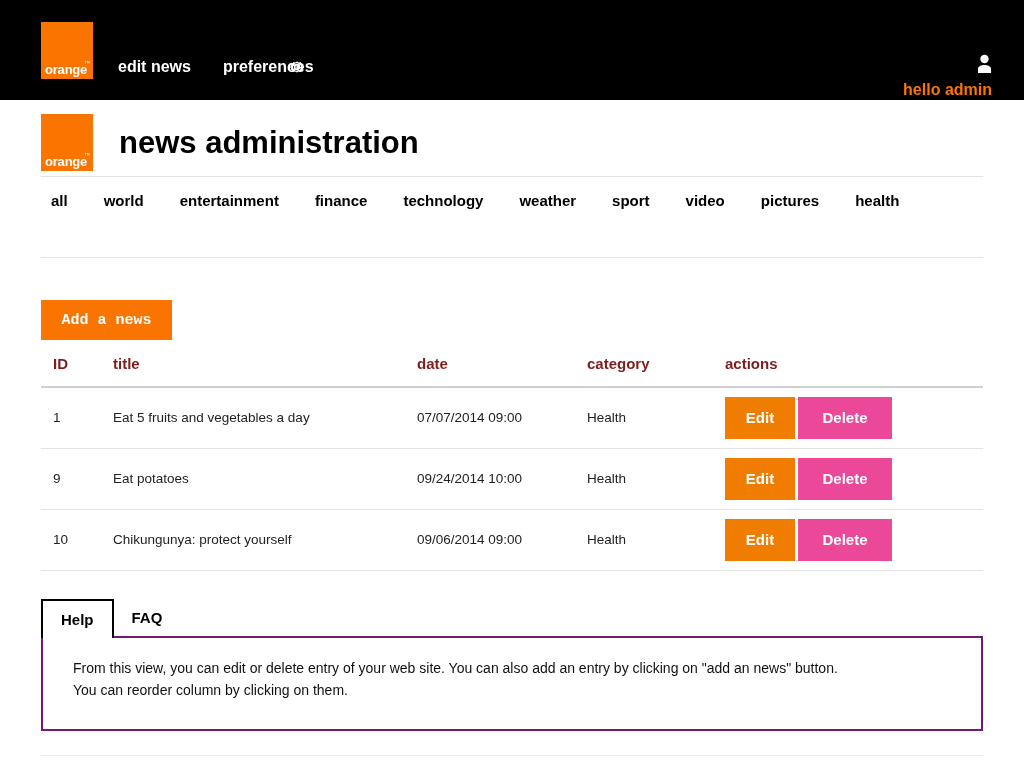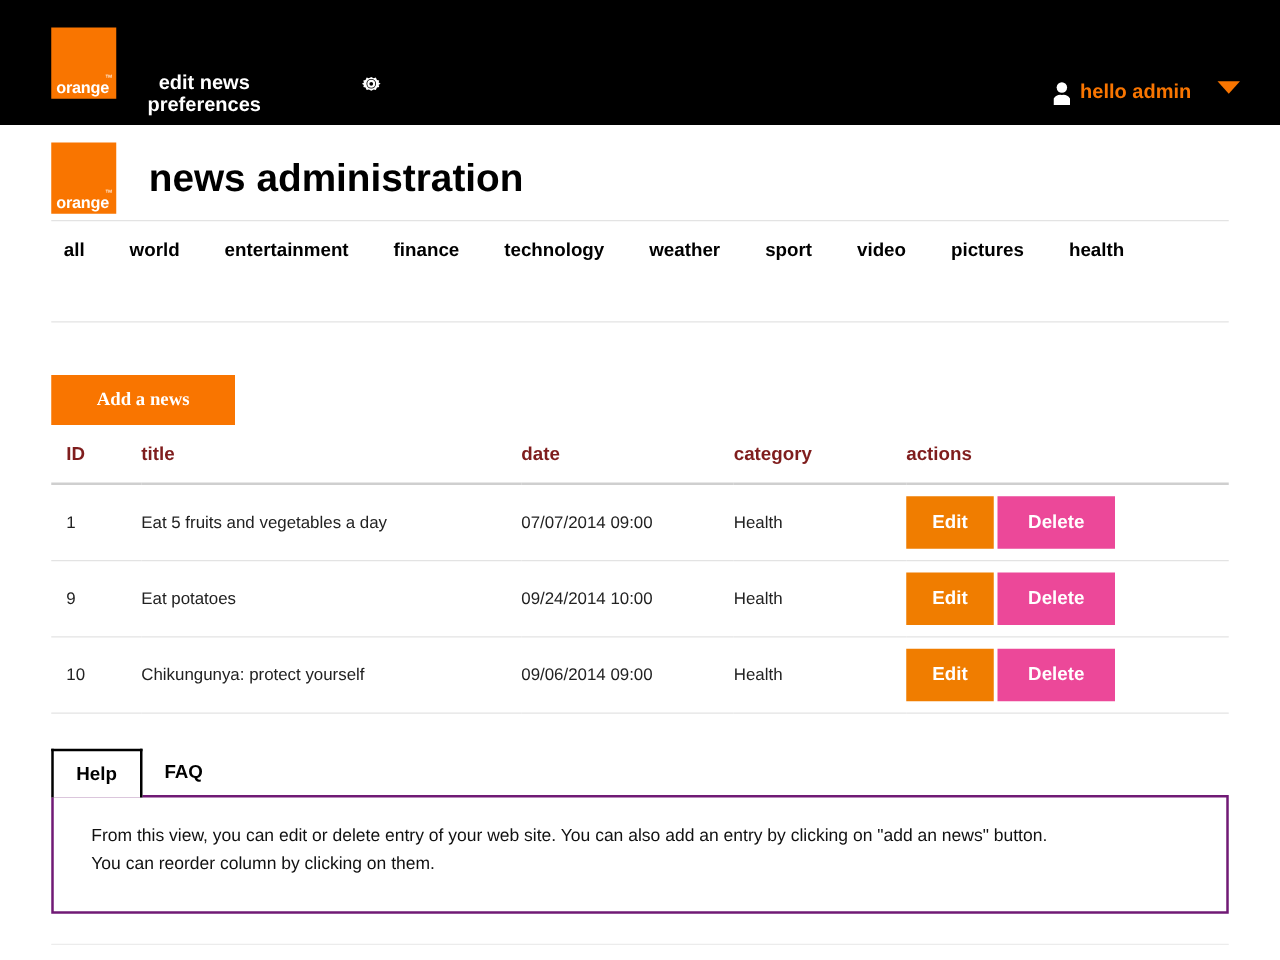--- a/index.html
+++ b/index.html
@@ -31,38 +31,38 @@
     line-height: 1;
   }
   .brand-logo .logo-tm {
     position: absolute; right: 3px; bottom: 13px;
     color: #ffffff;
     font-size: 6px;
     line-height: 1;
   }
   .topnav {
     position: absolute; left: 118px; top: 58px;
-    display: flex; align-items: center; flex-direction: column;
+    display: flex; align-items: center;
   }
   .topnav a {
     color: #ffffff;
     font-size: 16px;
     font-weight: bold;
     text-decoration: none;
     margin-right: 32px;
     position: relative;
     white-space: nowrap;
   }
   .gear-overlay {
     position: absolute; left: 287px; top: 57px;
     width: 20px; height: 20px;
   }
   .user-area {
-    position: absolute; right: 32px; top: 65px;
-    display: flex; align-items: flex-start; gap: 7px;
+    position: absolute; right: 32px; top: 54px;
+    display: flex; align-items: flex-end; gap: 7px; flex-direction: column;
   }
   .user-icon { width: 15px; height: 20px; display:block; }
   .user-name {
     color: #f97500;
     font-size: 16px;
     font-weight: bold;
     white-space: nowrap;
   }
   .caret-down {
     width: 0; height: 0;
@@ -121,28 +121,28 @@
     color: #000000;
     font-size: 15px;
     font-weight: bold;
     text-decoration: none;
     margin-right: 36px;
     white-space: nowrap;
   }
 
   .add-button {
     position: absolute; left: 41px; top: 200px;
-    width: 147px; height: 40px;
+    width: 131px; height: 40px;
     background: #f97500;
     color: #ffffff;
     font-size: 15px;
     font-weight: bold;
     border: none;
     cursor: pointer;
-    font-family: Liberation Serif, serif;
+    font-family: Liberation Mono, monospace;
   }
 
   
   .news-table {
     position: absolute; left: 41px; top: 255px;
     width: 942px;
     border-collapse: collapse;
   }
   .news-table th {
     text-align: left;

